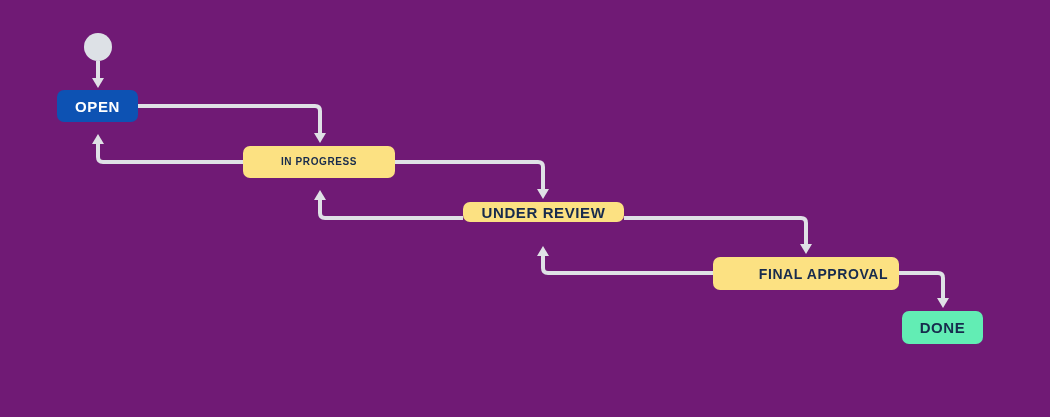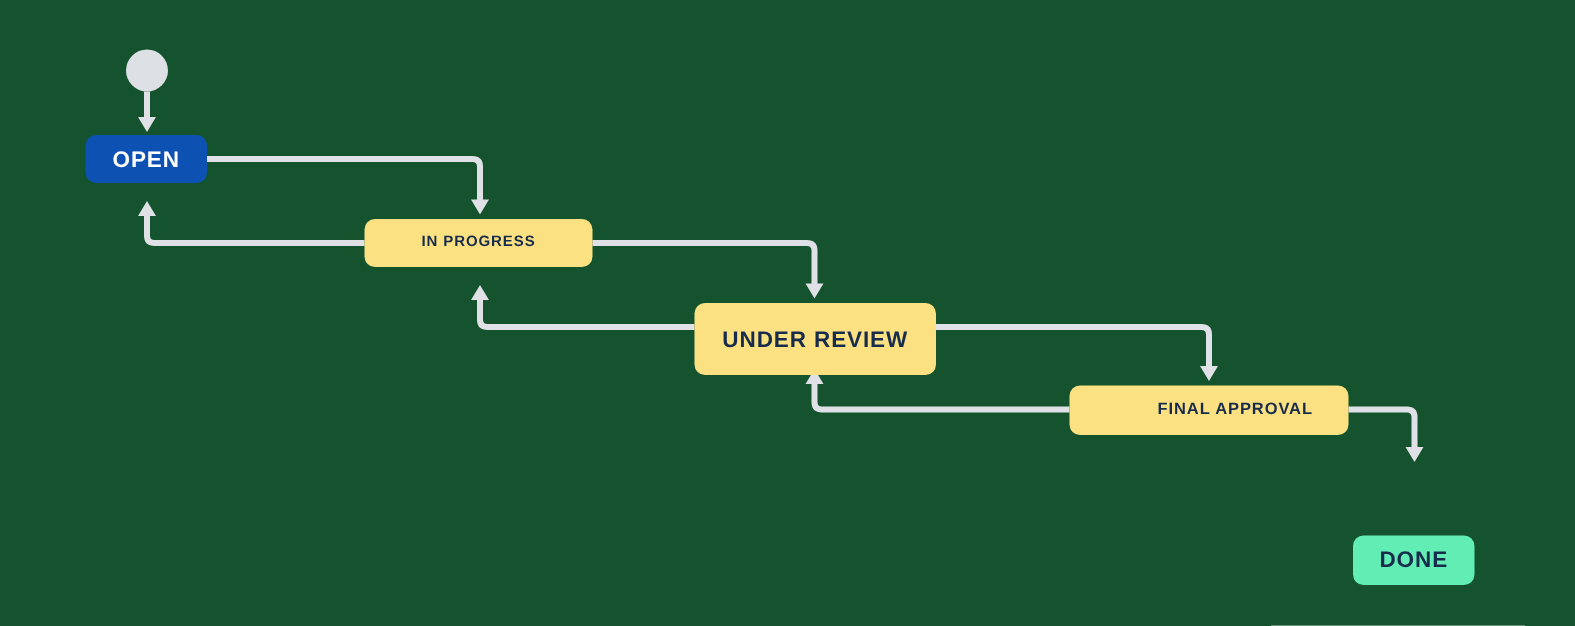--- a/index.html
+++ b/index.html
@@ -41,21 +41,21 @@
     user-select: none;
   }
   .node-label {
     display: block;
     line-height: 1;
   }
 </style>
 </head>
 <body>
 
-<div id="canvas" style="background: #14532d;">
+<div id="canvas" style="background: #701a75;">
 
   <svg id="connector-layer" viewBox="0 0 1050 417" width="1050" height="417" xmlns="http://www.w3.org/2000/svg">
 
     <circle cx="98" cy="47" r="14" fill="#DDE1E6"></circle>
 
     <g>
       <path d="M 98 61 L 98 79" stroke="#DFE1E6" stroke-width="4" fill="none" stroke-linecap="butt"></path>
       <polygon points="92,78 104,78 98,88" fill="#DFE1E6"></polygon>
     </g>
 
@@ -97,25 +97,25 @@
   </svg>
 
   <div class="node" id="node-open" style="left: 57px; top: 90px; width: 81px; height: 32px; background: rgb(13, 82, 179); color: rgb(255, 255, 255); font-size: 15px;">
     <span class="node-label">OPEN</span>
   </div>
 
   <div class="node" id="node-in-progress" style="left: 243px; top: 146px; width: 152px; height: 32px; background: rgb(252, 225, 130); color: rgb(23, 43, 77); font-size: 10px;">
     <span class="node-label">IN PROGRESS</span>
   </div>
 
-  <div class="node" id="node-under-review" style="left: 463px; top: 202px; width: 161px; height: 48px; background: rgb(252, 225, 130); color: rgb(23, 43, 77); font-size: 15px;">
+  <div class="node" id="node-under-review" style="left: 463px; top: 202px; width: 161px; height: 20px; background: rgb(252, 225, 130); color: rgb(23, 43, 77); font-size: 15px;">
     <span class="node-label">UNDER REVIEW</span>
   </div>
 
-  <div class="node" id="node-final-approval" style="left: 713px; top: 257px; width: 186px; height: 33px; background: rgb(252, 225, 130); color: rgb(23, 43, 77); font-size: 11px; padding-left: 35px;">
+  <div class="node" id="node-final-approval" style="left: 713px; top: 257px; width: 186px; height: 33px; background: rgb(252, 225, 130); color: rgb(23, 43, 77); font-size: 14px; padding-left: 35px;">
     <span class="node-label">FINAL APPROVAL</span>
   </div>
 
-  <div class="node" id="node-done" style="left: 902px; top: 311px; width: 81px; height: 33px; background: rgb(98, 237, 180); color: rgb(23, 43, 77); font-size: 15px; margin-top: 46px;">
+  <div class="node" id="node-done" style="left: 902px; top: 311px; width: 81px; height: 33px; background: rgb(98, 237, 180); color: rgb(23, 43, 77); font-size: 15px;">
     <span class="node-label">DONE</span>
   </div>
 
 </div>
 
 </body></html>

